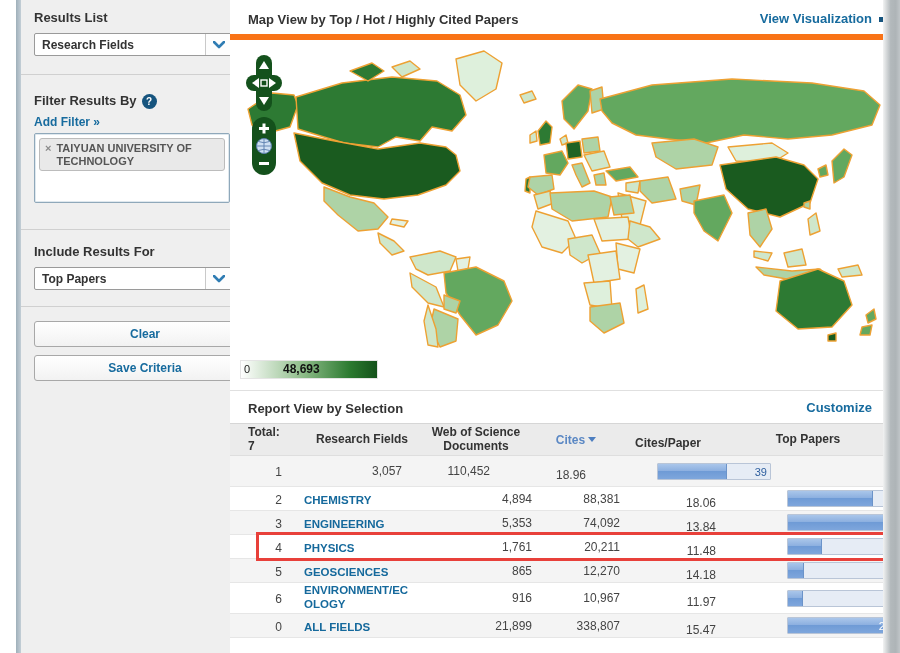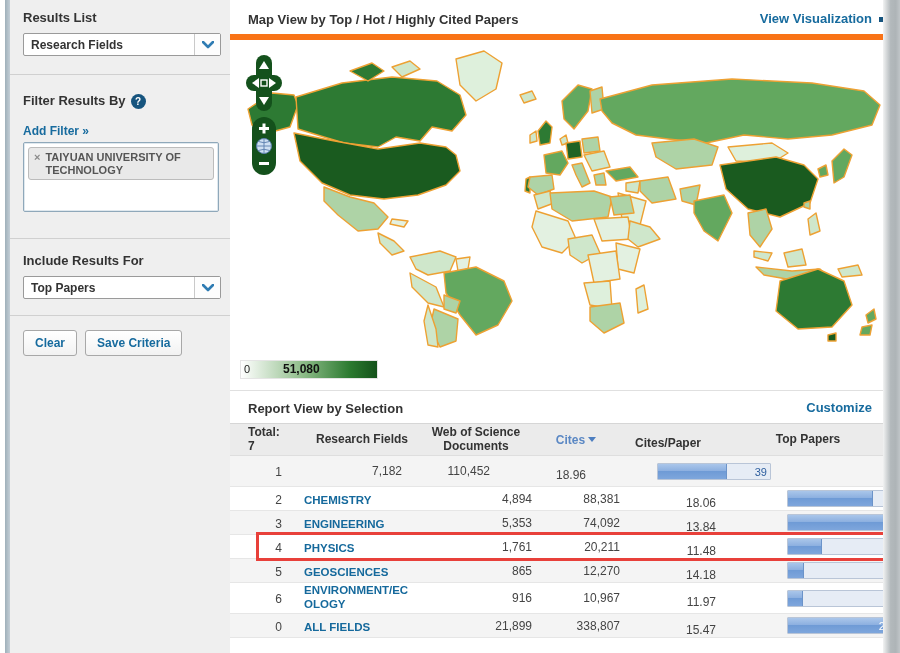--- a/index.html
+++ b/index.html
@@ -1,20 +1,20 @@
 <!DOCTYPE html>
 <html><head>
 <meta charset="utf-8">
 <style>
   * { margin:0; padding:0; box-sizing:border-box; }
   body { font-family:"Liberation Sans", sans-serif; background:#fff; }
   .screen { position:relative; width:900px; height:653px; overflow:hidden; background:#fff; }
 
   
-  .sidebar { position:absolute; left:5px; top:0; width:269px; height:653px;
+  .sidebar { position:absolute; left:16px; top:0; width:269px; height:653px;
              background:#efefef; border-right:1px solid #c2410c; }
   .sidebar::before { content:""; position:absolute; left:0; top:0; width:5px; height:653px;
              background:linear-gradient(90deg,#9fb0ba,#c3ced6); }
   .side-section { padding:10px 12px 12px 18px; }
   .side-divider { height:1px; background:#d0d0d0; margin:0; }
   .side-h { font-size:13px; font-weight:bold; color:#333; margin-bottom:8px; }
   .dropdown { display:flex; align-items:stretch; width:198px; height:23px; background:#fff;
               border:1px solid #9a9a9a; border-radius:2px; cursor:pointer; }
   .dd-value { flex:1; font-size:12px; font-weight:bold; color:#333; padding:4px 6px 0 7px;
               white-space:nowrap; overflow:hidden; }
@@ -25,21 +25,21 @@
               vertical-align:middle; margin-left:5px; cursor:pointer; }
   .filter-note { font-size:11px; font-style:italic; font-weight:bold; color:#999;
               line-height:1.25; margin:4px 0 6px 0; width:185px; }
   .add-filter { font-size:12px; font-weight:bold; color:#176b9e; text-decoration:none; display:inline-block; margin-bottom:4px; }
   .filter-box { width:196px; height:70px; background:#fff; border:1px solid #8fa8ba;
               border-radius:2px; box-shadow:inset 0 0 0 1px #dfe8ee; padding:4px; }
   .filter-tag { display:flex; gap:5px; background:#e9e9e9; border:1px solid #bcbcbc; border-radius:3px;
               padding:3px 5px; align-items:flex-start; }
   .tag-x { color:#8a8a8a; font-size:11px; font-weight:bold; line-height:13px; cursor:pointer; }
   .tag-text { font-size:11px; font-weight:bold; color:#555; line-height:1.15; }
-  .btn-row { display:flex; gap:8px; padding:14px 28px 0 18px; }
+  .btn-row { display:flex; gap:8px; padding:14px 28px 0 18px;flex-direction:column; }
   .btn { background:linear-gradient(#ffffff,#f2f2f2); border:1px solid #a8a8a8; border-radius:3px;
          font-size:12px; font-weight:bold; color:#176b9e; padding:5px 11px; cursor:pointer;
          font-family:"Liberation Sans", sans-serif; }
 
   
   .main { position:absolute; left:230px; top:0; width:670px; height:653px; background:#fff; }
   .map-header { position:absolute; left:0; top:0; width:670px; height:40px;
                 border-bottom:6px solid #f97316; }
   .map-title { position:absolute; left:18px; top:12px; font-size:13px; font-weight:bold; color:#333; }
   .hide-link { position:absolute; right:28px; top:11px; font-size:13px; font-weight:bold;
@@ -111,21 +111,21 @@
         <div class="dd-arrow">
           <svg width="12" height="8" viewBox="0 0 12 8">
               <polyline points="1,1 6,6 11,1" fill="none" stroke="#2f7cb3" stroke-width="2.6" stroke-linecap="round" stroke-linejoin="round"></polyline>
             </svg>
         </div>
       </div>
     </div>
     <div class="side-divider" style="margin-top:6px;"></div>
 
     <div class="side-section" style="padding-top:18px;">
-      <div class="side-h" style="margin-bottom:12px;">
+      <div class="side-h" style="margin-bottom:3px;">
         <span>Filter Results By</span><span class="help-badge">?</span>
       </div>
       <a class="add-filter">Add Filter »</a>
       <div class="filter-box">
         <div class="filter-tag">
           <span class="tag-x">×</span>
           <span class="tag-text">TAIYUAN UNIVERSITY OF TECHNOLOGY</span>
         </div>
       </div>
     </div>
@@ -251,21 +251,21 @@
           <rect x="15" y="74" width="10" height="3" fill="#ffffff"></rect>
           <rect x="18.5" y="70.5" width="3" height="10" fill="#ffffff"></rect>
           <circle cx="20" cy="93" r="7.5" fill="#cfe0f2" stroke="#5b7fae" stroke-width="1"></circle>
           <path d="M12.5,93 H27.5 M20,85.5 V100.5 M14.5,88.5 Q20,91 25.5,88.5 M14.5,97.5 Q20,95 25.5,97.5" fill="none" stroke="#5b7fae" stroke-width="0.9"></path>
           <rect x="15" y="109" width="10" height="3" fill="#ffffff"></rect>
         </g>
       </svg>
 
       <div class="legend">
         <span class="legend-min">0</span>
-        <span class="legend-max">51,080</span>
+        <span class="legend-max">48,693</span>
       </div>
     </div>
 
     <div class="report-bar">
       <div class="report-title">Report View by Selection</div>
       <a class="customize-link">Customize</a>
     </div>
 
     <div class="rtable">
       <div class="thead">
@@ -277,21 +277,21 @@
         <div class="c col-docs">Web of Science Documents</div>
         <div class="c col-cites">
           <span>Cites</span><span class="sort-tri"></span>
         </div>
         <div class="c col-cpp">Cites/Paper</div>
         <div class="c col-bar">Top Papers</div>
       </div>
       <div id="tbody">
       <div class="trow alt" style="height: 31px;">
         <div class="c col-rank"><span class="rank-val">1</span></div>
-        <div class="c col-docs num">7,182</div>
+        <div class="c col-docs num">3,057</div>
         <div class="c col-cites num">110,452</div>
         <div class="c col-cpp num">18.96</div>
         <div class="c col-bar">
           <div class="bartrack">
             <div class="barfill" style="width: 62%;"></div>
             <span class="barval">39</span>
           </div>
         </div>
       </div>
 

